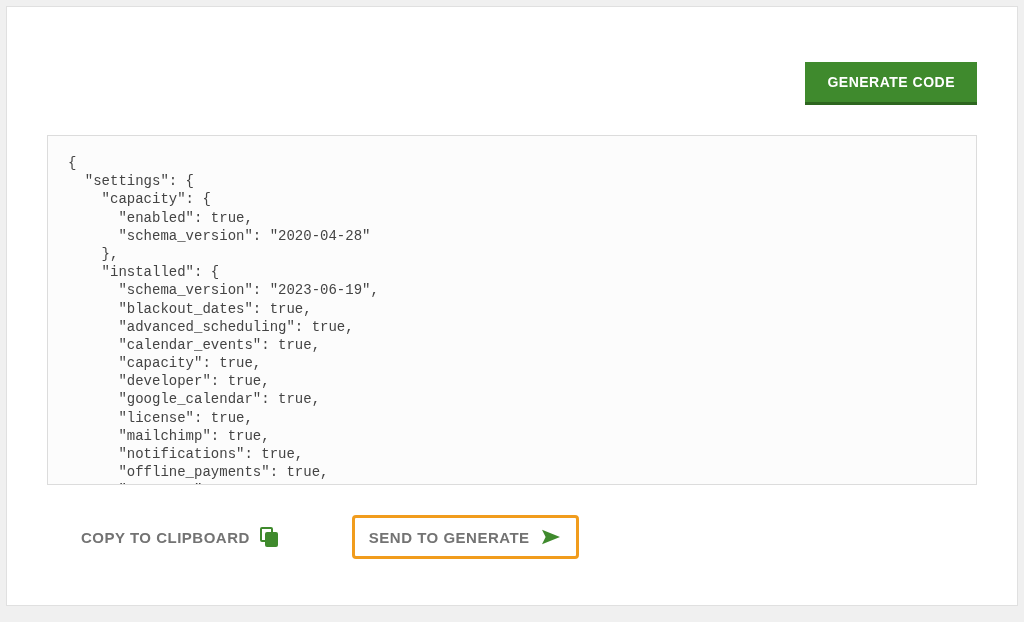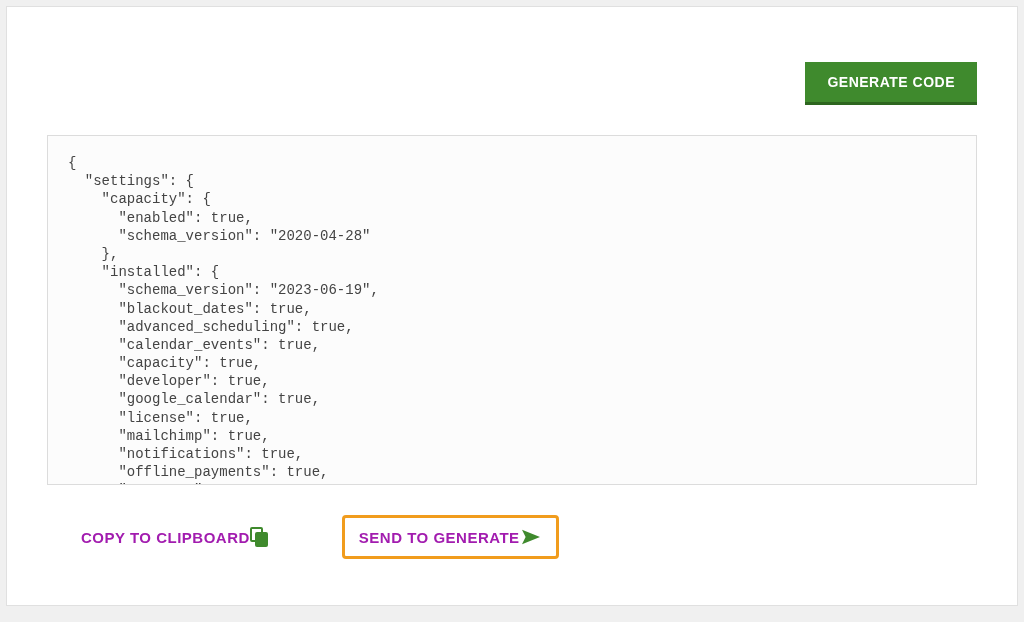--- a/index.html
+++ b/index.html
@@ -63,28 +63,28 @@
     }
     .bottom-row {
       display: flex;
       align-items: center;
       gap: 60px;
       padding: 30px 20px 0 20px;
     }
     .btn-flat {
       display: flex;
       align-items: center;
-      gap: 0;
+      gap: 10px;
       background: transparent;
       border: none;
       border-radius: 4px;
       padding: 10px 14px;
       font-size: 15px;
       font-weight: 700;
-      color: #a21caf;
+      color: #737373;
       letter-spacing: 0.5px;
       cursor: pointer;
       font-family: inherit;
     }
     .btn-flat.highlight {
       border: 3px solid #f19c1d;
     }
     .icon-copy {
       display: inline-block;
       position: relative;

